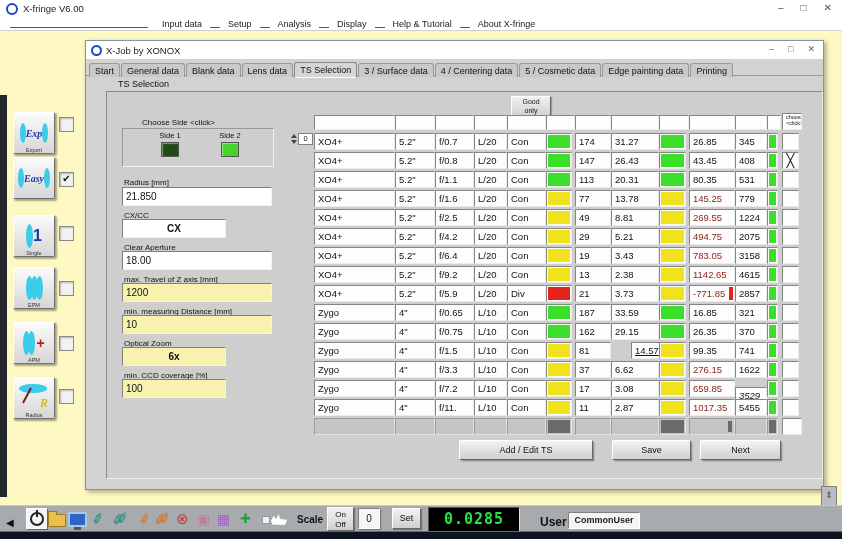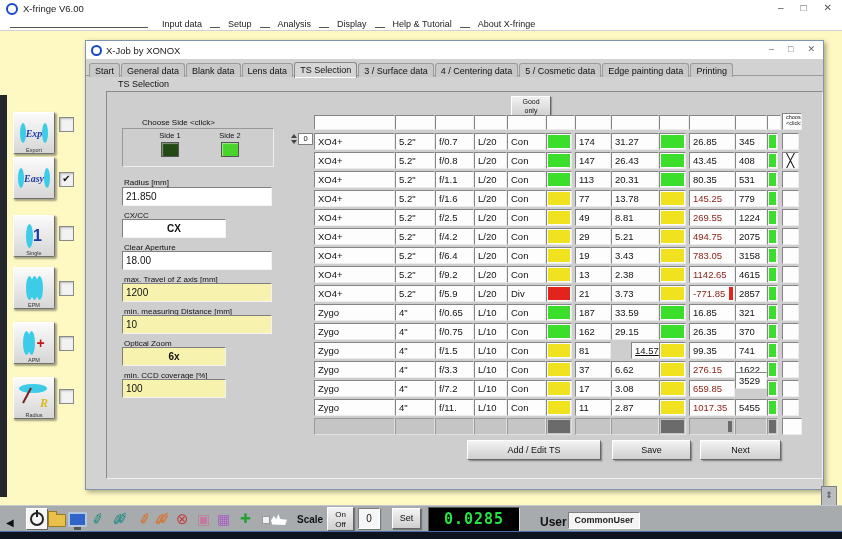--- a/index.html
+++ b/index.html
@@ -535,21 +535,21 @@
           <span class="tc" style="left: 400px; width: 34px; top: 288px;">Con</span>
           <span class="tc ledcell" style="left: 439px; width: 24px; top: 288px;">
             <span class="ledblk" style="background: rgb(240, 226, 31);"></span>
           </span>
           <span class="tc" style="left: 468px; width: 31px; top: 288px;">17</span>
           <span class="tc" style="left: 504px; width: 43px; top: 288px;">3.08</span>
           <span class="tc ledcell" style="left: 552px; width: 25px; top: 288px;">
             <span class="ledblk" style="background: rgb(240, 226, 31);"></span>
           </span>
           <span class="tc redtxt" style="left: 582px; width: 41px; top: 288px; position: absolute;">659.85</span>
-          <span class="tc" style="left: 628px; width: 27px; top: 280px;">3529</span>
+          <span class="tc" style="left: 628px; width: 27px; top: 295px; font-style: italic;">3529</span>
           <span class="tc ledcell" style="left: 660px; width: 9px; top: 288px;">
             <span class="ledblk" style="background: rgb(58, 222, 43);"></span>
           </span>
           <span class="tc choose-x" style="left: 675px; width: 15px; top: 288px;"></span>
           <span class="tc" style="left: 207px; width: 76px; top: 307px;">Zygo</span>
           <span class="tc" style="left: 288px; width: 35px; top: 307px;">4"</span>
           <span class="tc" style="left: 328px; width: 34px; top: 307px;">f/11.</span>
           <span class="tc" style="left: 367px; width: 28px; top: 307px;">L/10</span>
           <span class="tc" style="left: 400px; width: 34px; top: 307px;">Con</span>
           <span class="tc ledcell" style="left: 439px; width: 24px; top: 307px;">
@@ -582,21 +582,21 @@
           <span class="tc gray" style="left: 582px; width: 41px; top: 326px;">
             <span class="darktick"></span>
           </span>
           <span class="tc gray" style="left: 628px; width: 27px; top: 326px;"></span>
           <span class="tc gray ledcell" style="left: 660px; width: 9px; top: 326px;">
             <span class="darkblk"></span>
           </span>
           <span class="tc" style="left: 675px; width: 15px; top: 326px;"></span>
         </div>
 
-      <div class="abtn" style="left:360px;width:132px;text-align:center;">Add / Edit  TS</div>
+      <div class="abtn" style="left:352px;width:132px;text-align:center;">Add / Edit  TS</div>
       <div class="abtn" style="left:505px;width:77px;">Save</div>
       <div class="abtn" style="left:593px;width:79px;">Next</div>
     </div>
   </div>
 
   <div class="scroll-btn">⇕</div>
 
   <div class="toolbar">
     <span class="tbi back-ar" style="left:6px;">◀</span>
     <span class="pwr-box">

